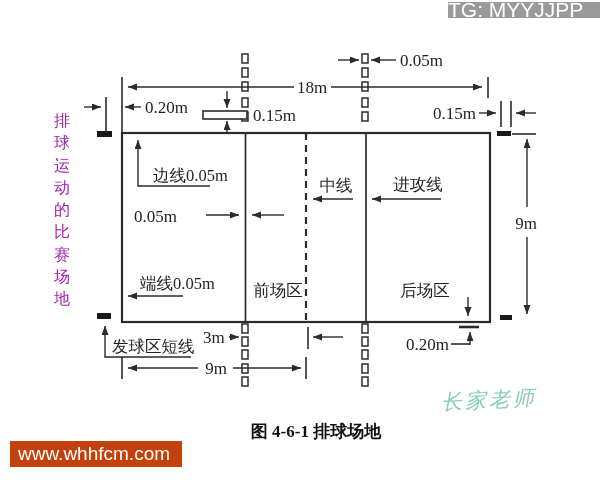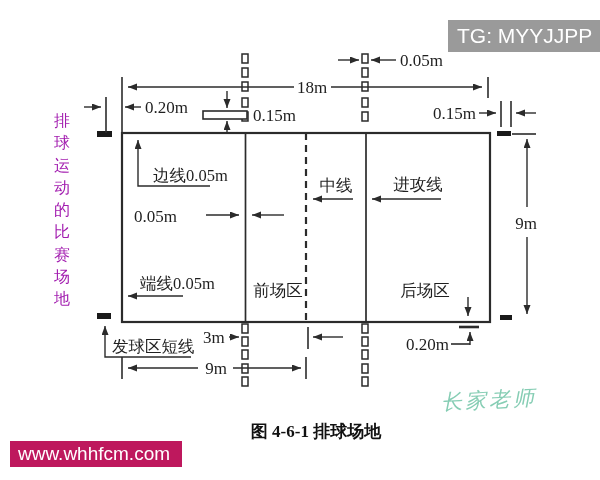--- a/index.html
+++ b/index.html
@@ -1,23 +1,23 @@
 <!DOCTYPE html>
 <html><head>
 <meta charset="utf-8">
 <style>
   html,body{margin:0;padding:0;background:#fff;}
   #stage{position:relative;width:600px;height:480px;background:#fff;overflow:hidden;
          font-family:"Liberation Serif",serif;color:#222;}
   #diagram{position:absolute;left:0;top:0;}
   .badge{position:absolute;color:#fff;display:flex;align-items:center;
          font-family:"Liberation Sans",sans-serif;}
-  #tg-badge{left:448px;top:20px;width:152px;height:32px;background:#9a9a9a;
-            font-size:21px;padding-left:9px;box-sizing:border-box;}
-  #site-badge{left:10px;top:441px;width:172px;height:26px;background:#be185d;
+  #tg-badge{left:448px;top:2px;width:152px;height:16px;background:#9a9a9a;
+            font-size:21px;box-sizing:border-box;}
+  #site-badge{left:10px;top:441px;width:172px;height:26px;background:#c2410c;
               font-size:19px;padding-left:8px;box-sizing:border-box;}
   #left-title{position:absolute;left:51px;top:110px;width:22px;
               font-size:16px;line-height:22.3px;word-break:break-all;
               color:#a21caf;text-align:center;}
   #caption{position:absolute;left:205px;top:420px;width:222px;text-align:center;
            font-weight:bold;font-size:17px;color:#111;}
   #watermark{position:absolute;left:441px;top:386px;font-size:21px;font-style:italic;
              letter-spacing:3px;color:#79c8ac;transform:rotate(-3deg);opacity:.9;}
   svg text{font-family:"Liberation Serif",serif;fill:#1f1f1f;}
 </style>

